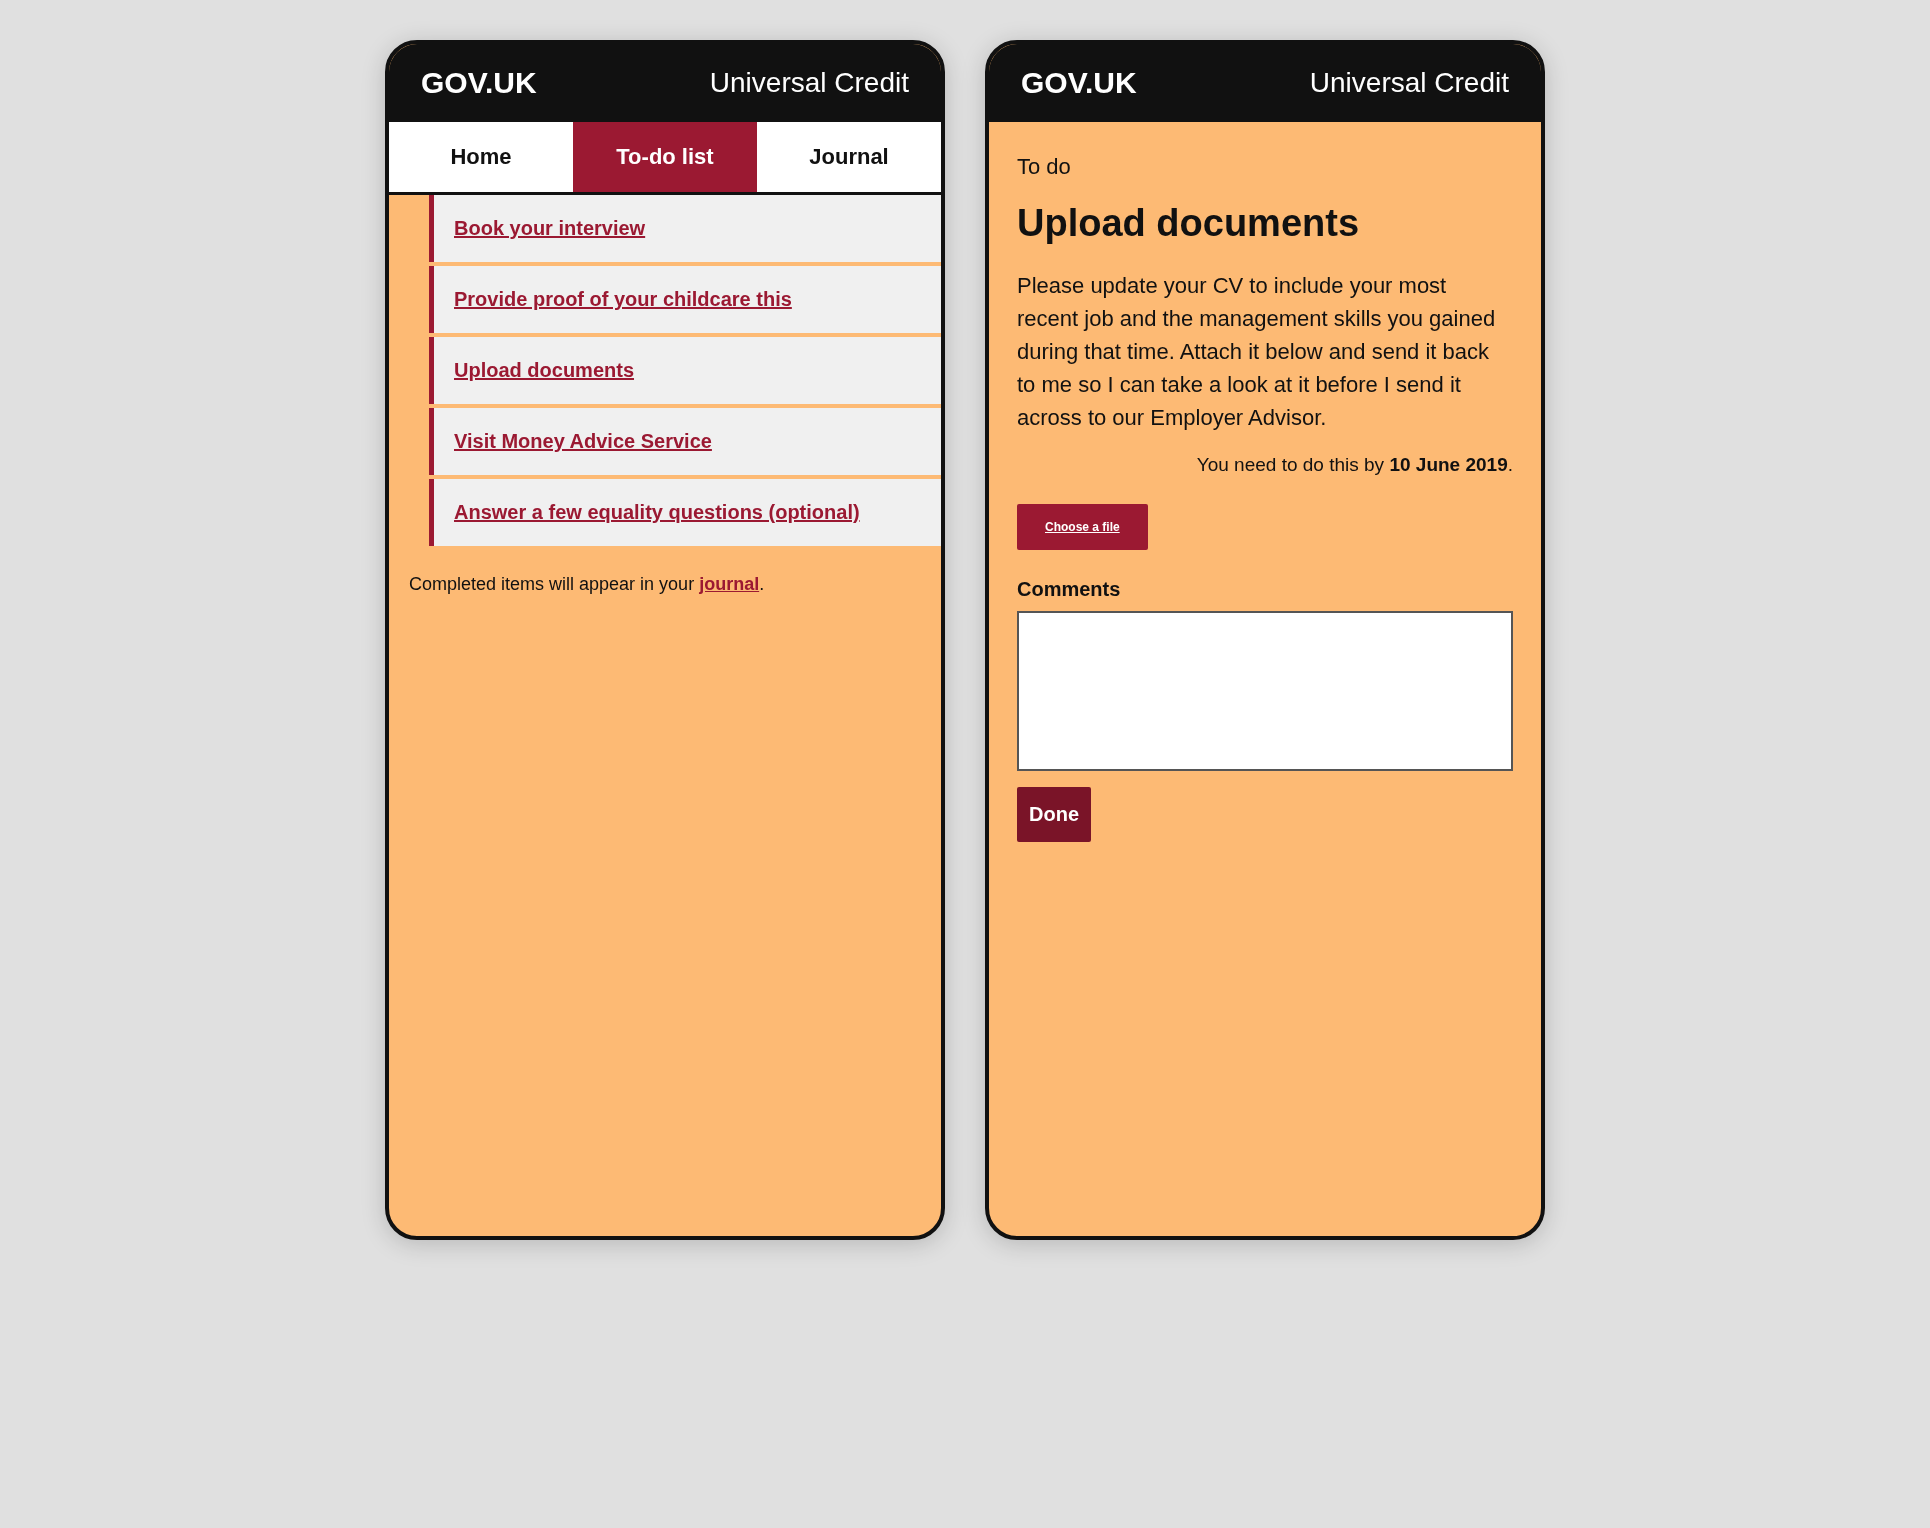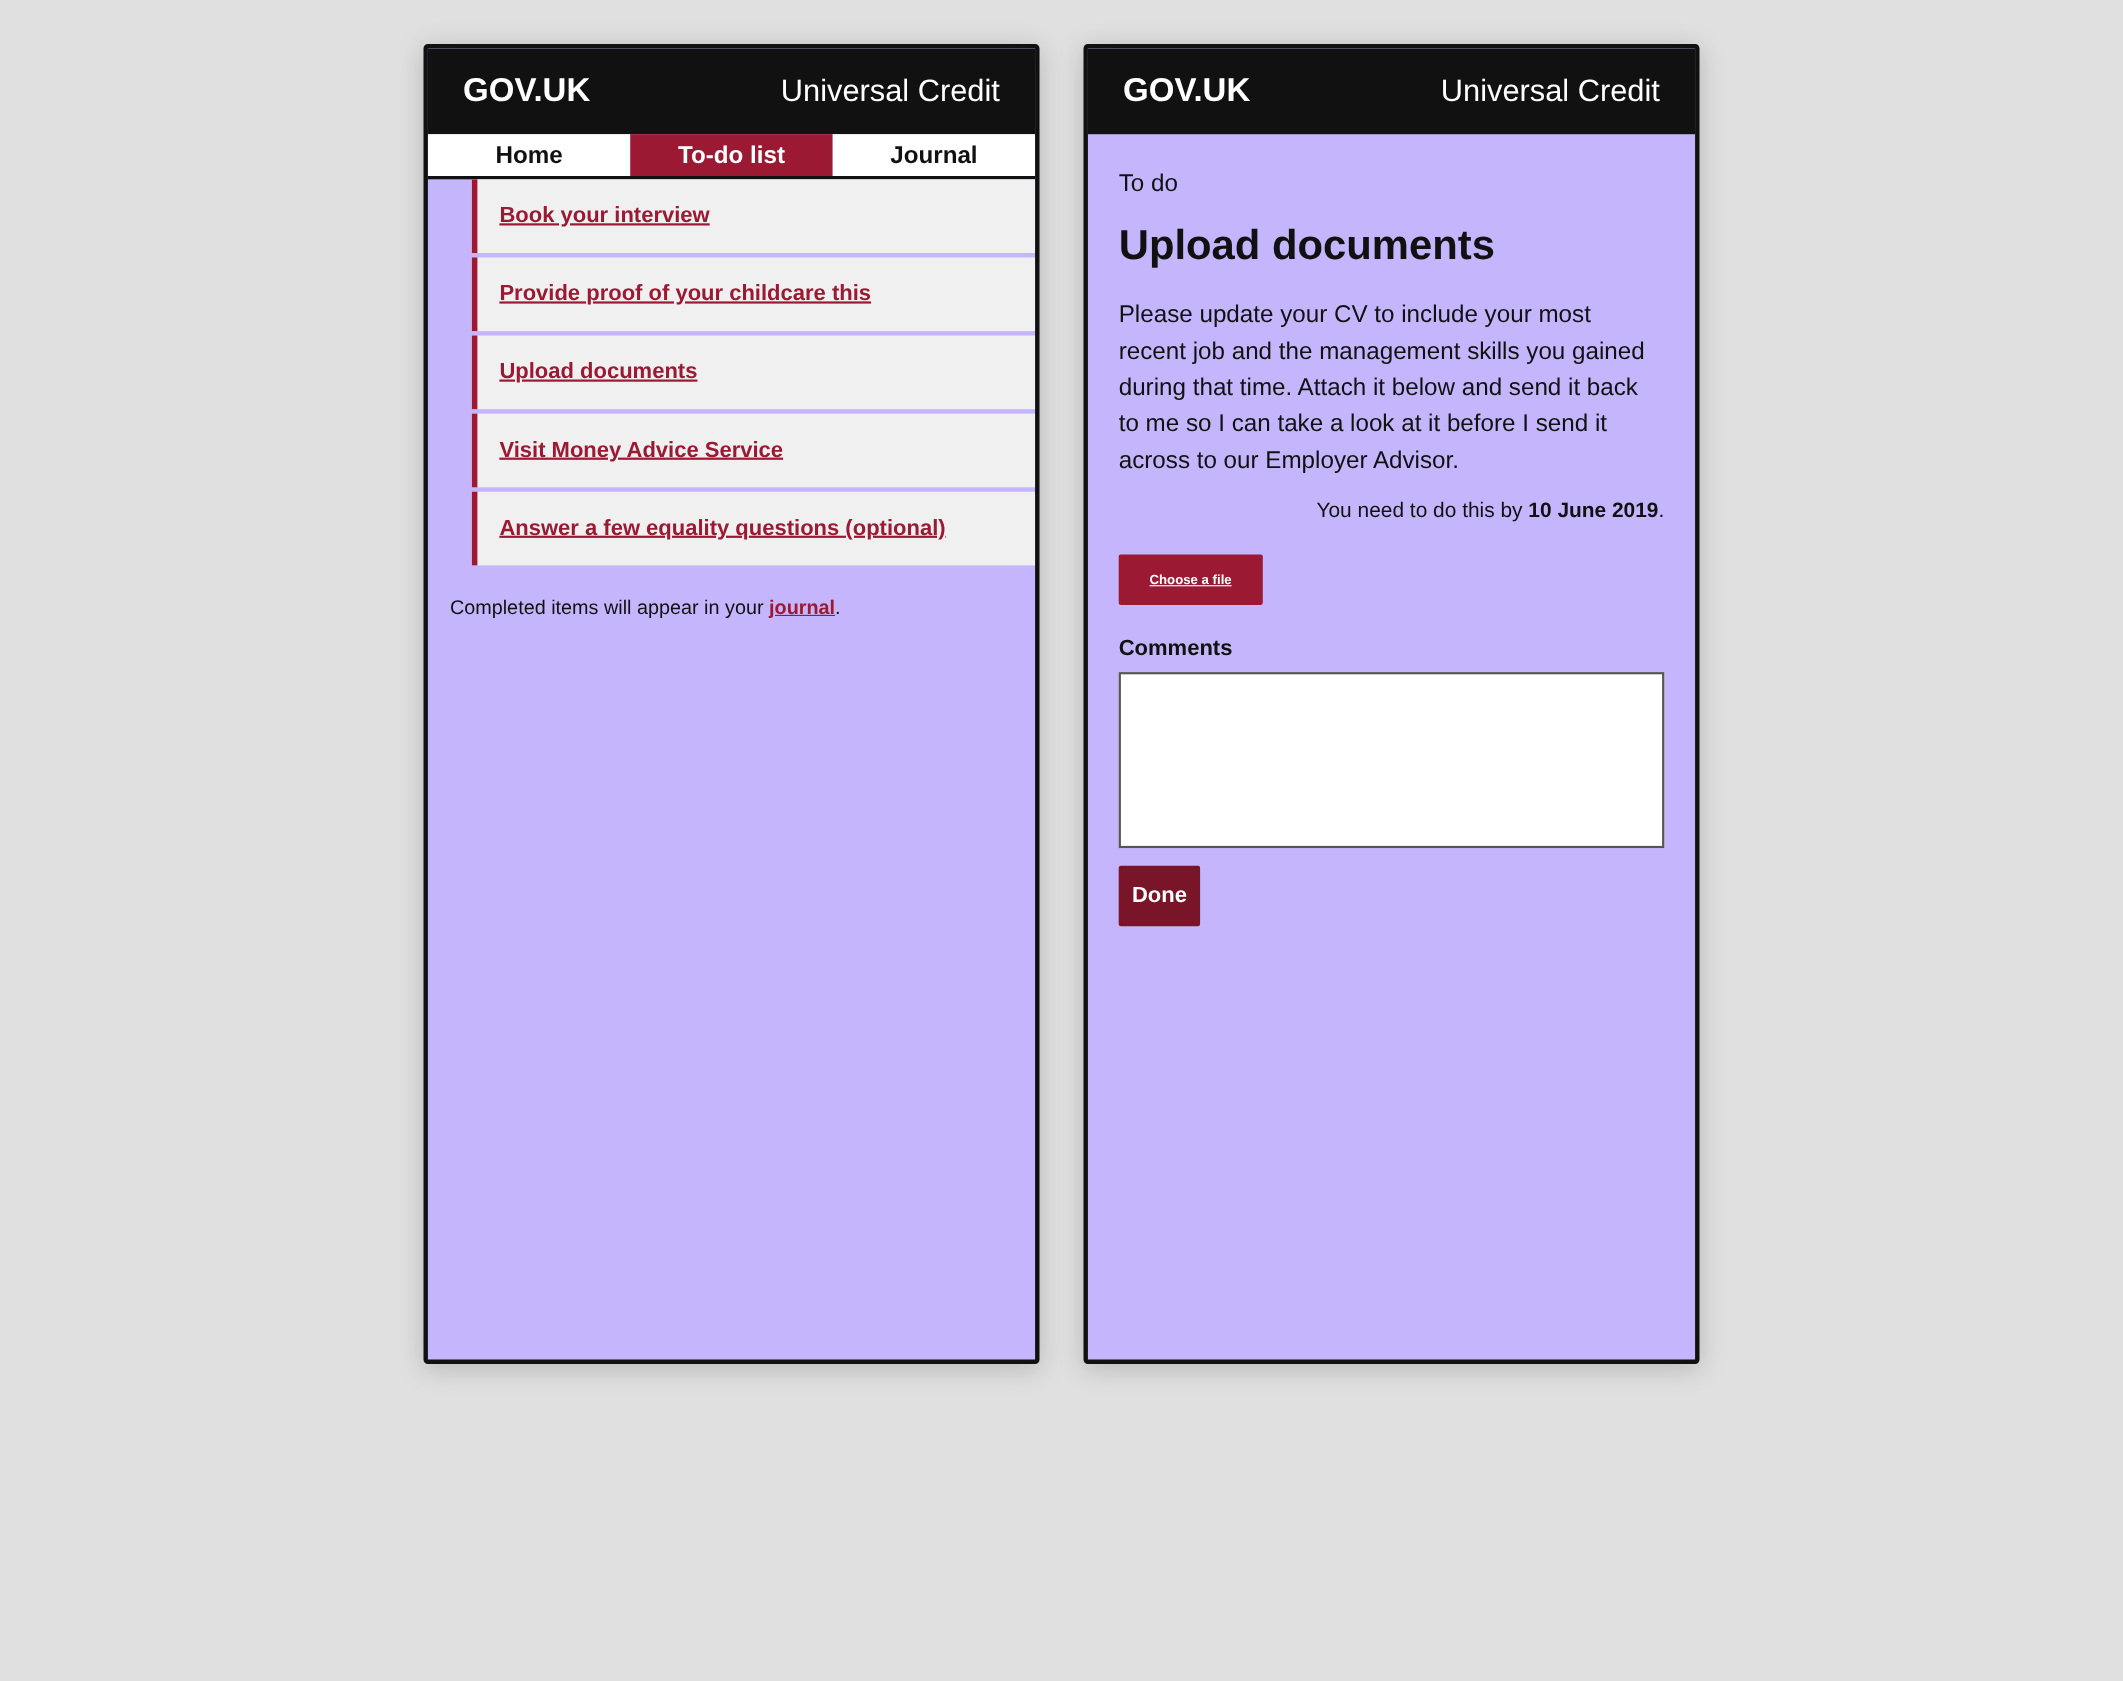--- a/index.html
+++ b/index.html
@@ -8,22 +8,22 @@
       display: flex;
       justify-content: center;
       align-items: flex-start;
       min-height: 100vh;
       padding: 40px 20px;
       font-family: Arial, Helvetica, sans-serif;
       gap: 40px;
     }
 
     .phone-frame {
-      background: #c4b5fd;
-      border-radius: 4px;
+      background: #fdba74;
+      border-radius: 32px;
       border: 4px solid #111;
       width: 560px;
       min-height: 1200px;
       overflow: hidden;
       display: flex;
       flex-direction: column;
       box-shadow: 0 4px 24px rgba(0,0,0,0.18);
     }
 
     .phone-header {
@@ -54,21 +54,21 @@
 
     
     .tabs {
       display: flex;
       border-bottom: 3px solid #111;
     }
 
     .tab {
       flex: 1;
       text-align: center;
-      padding: 6px 8px;
+      padding: 22px 8px;
       font-size: 22px;
       font-weight: 700;
       cursor: pointer;
       background: #fff;
       color: #111;
       text-decoration: none;
       border: none;
     }
 
     .tab.active {

